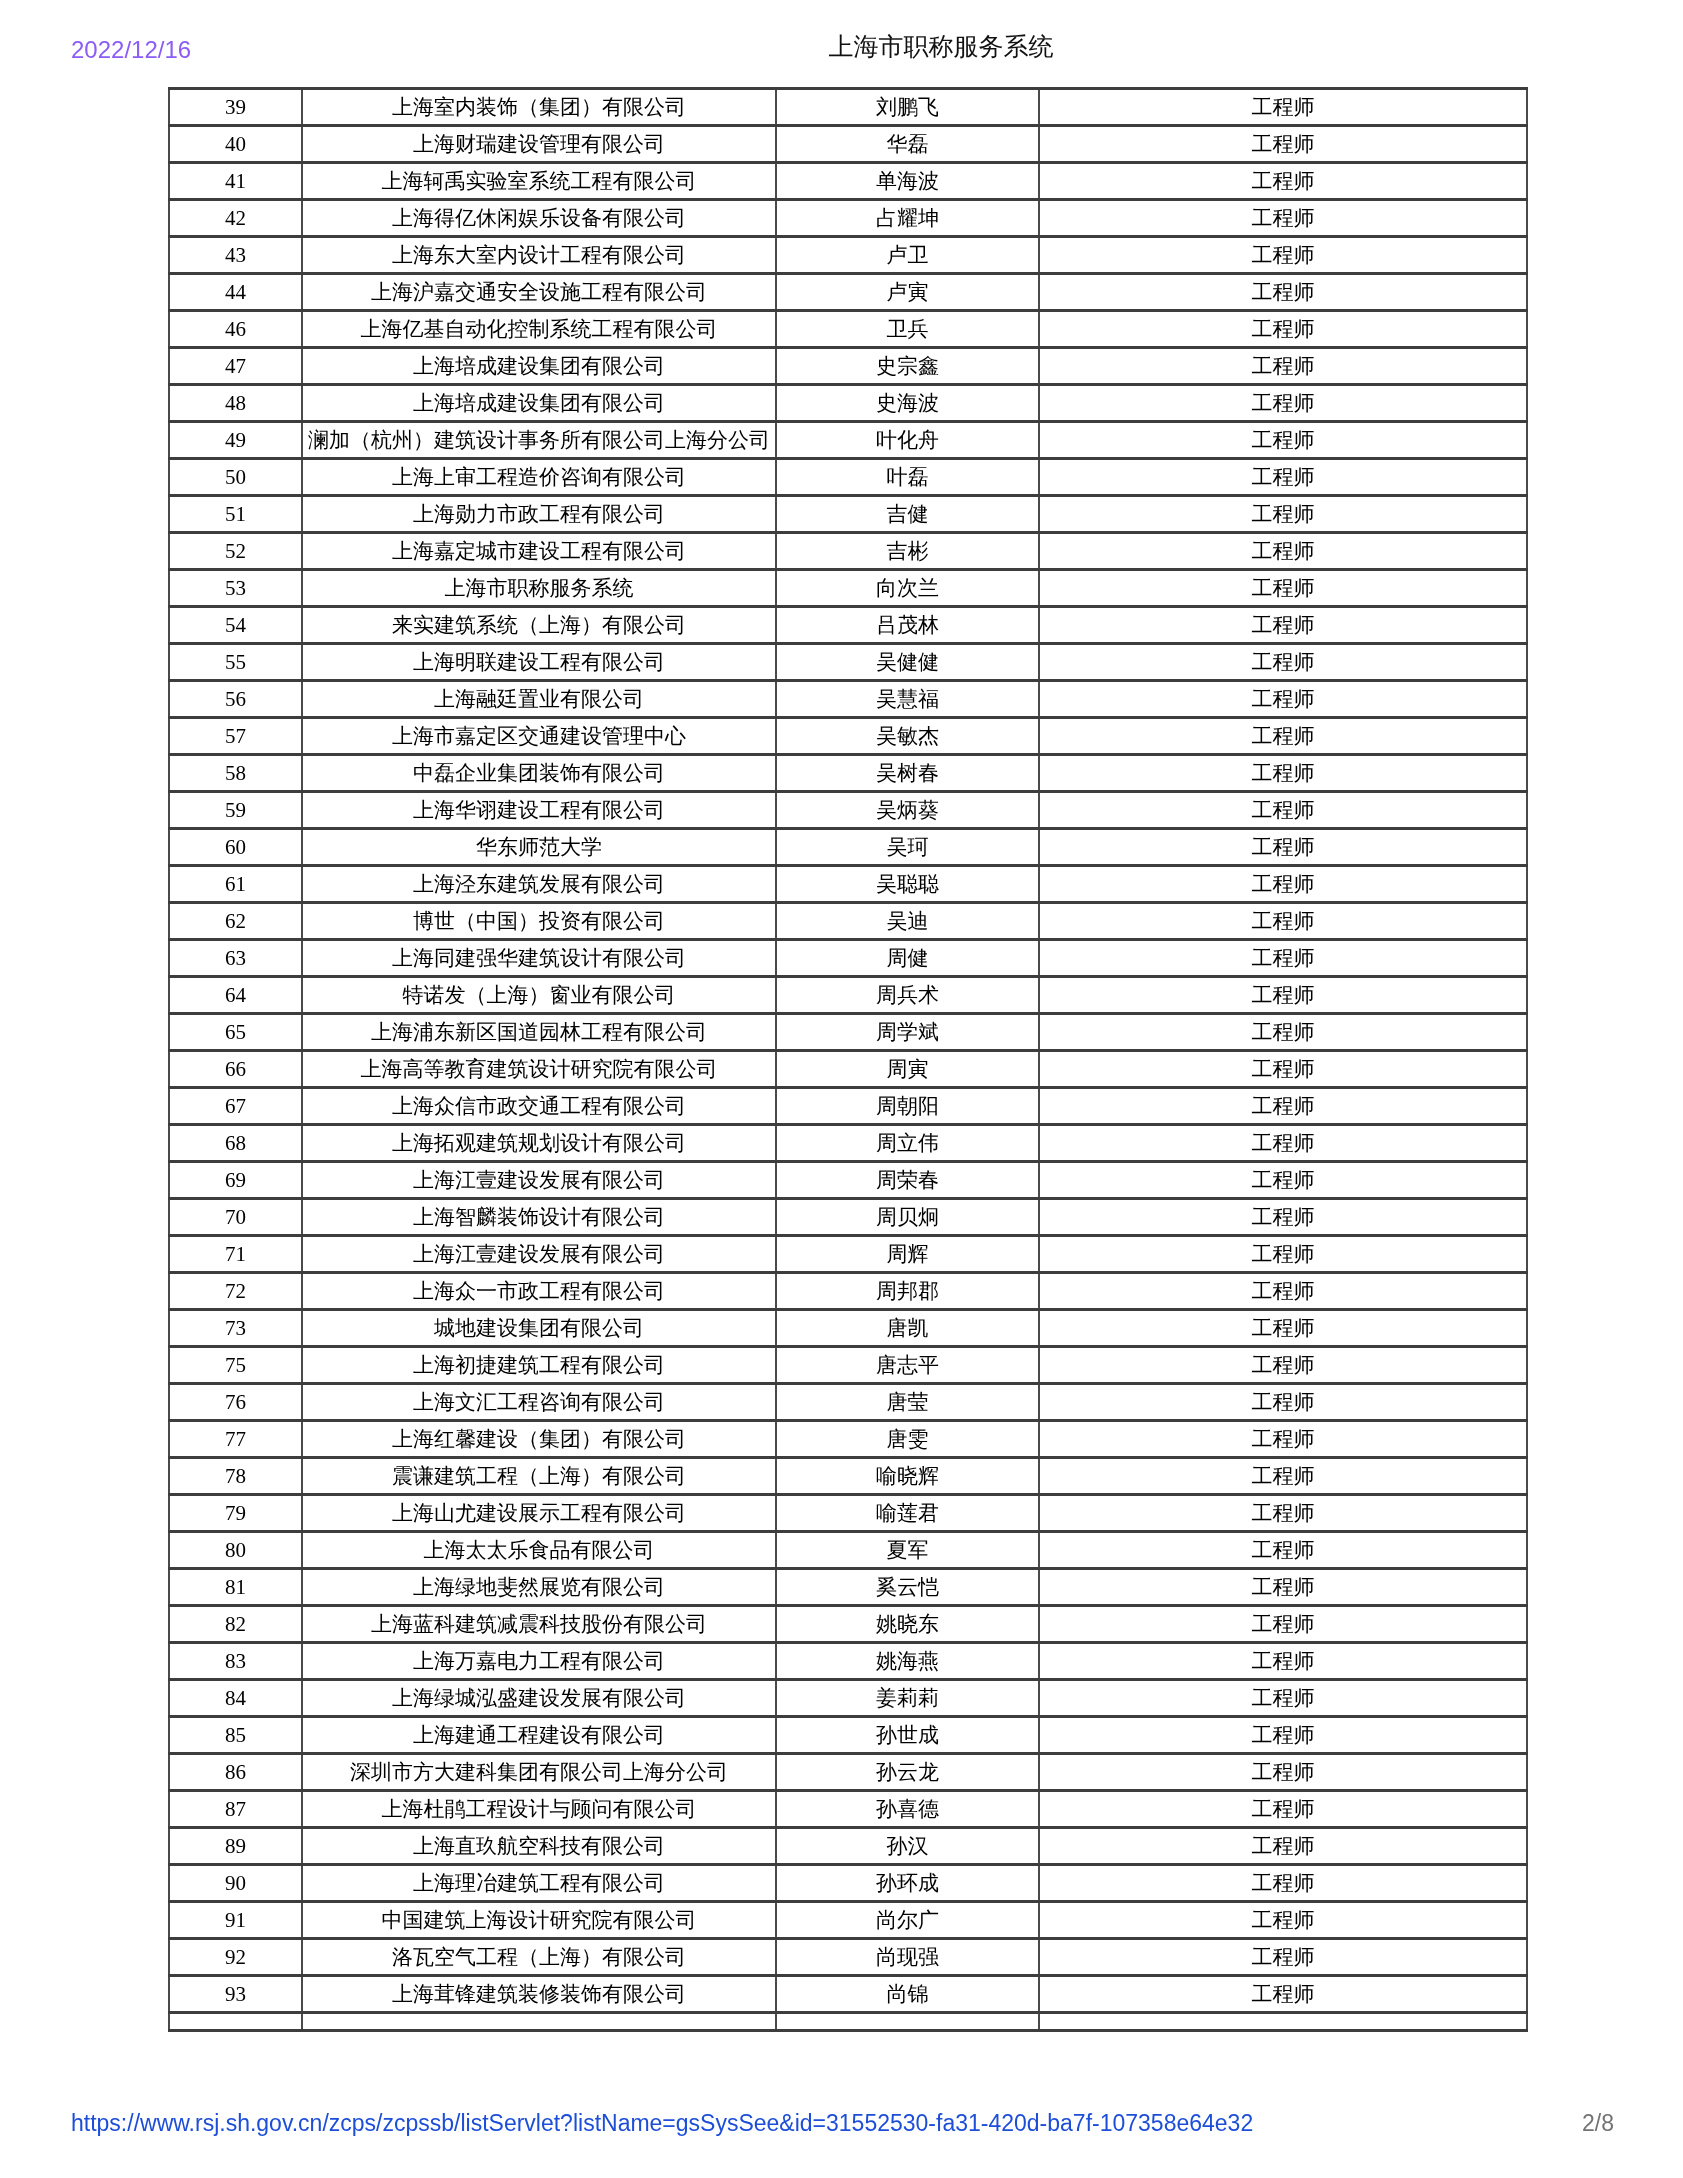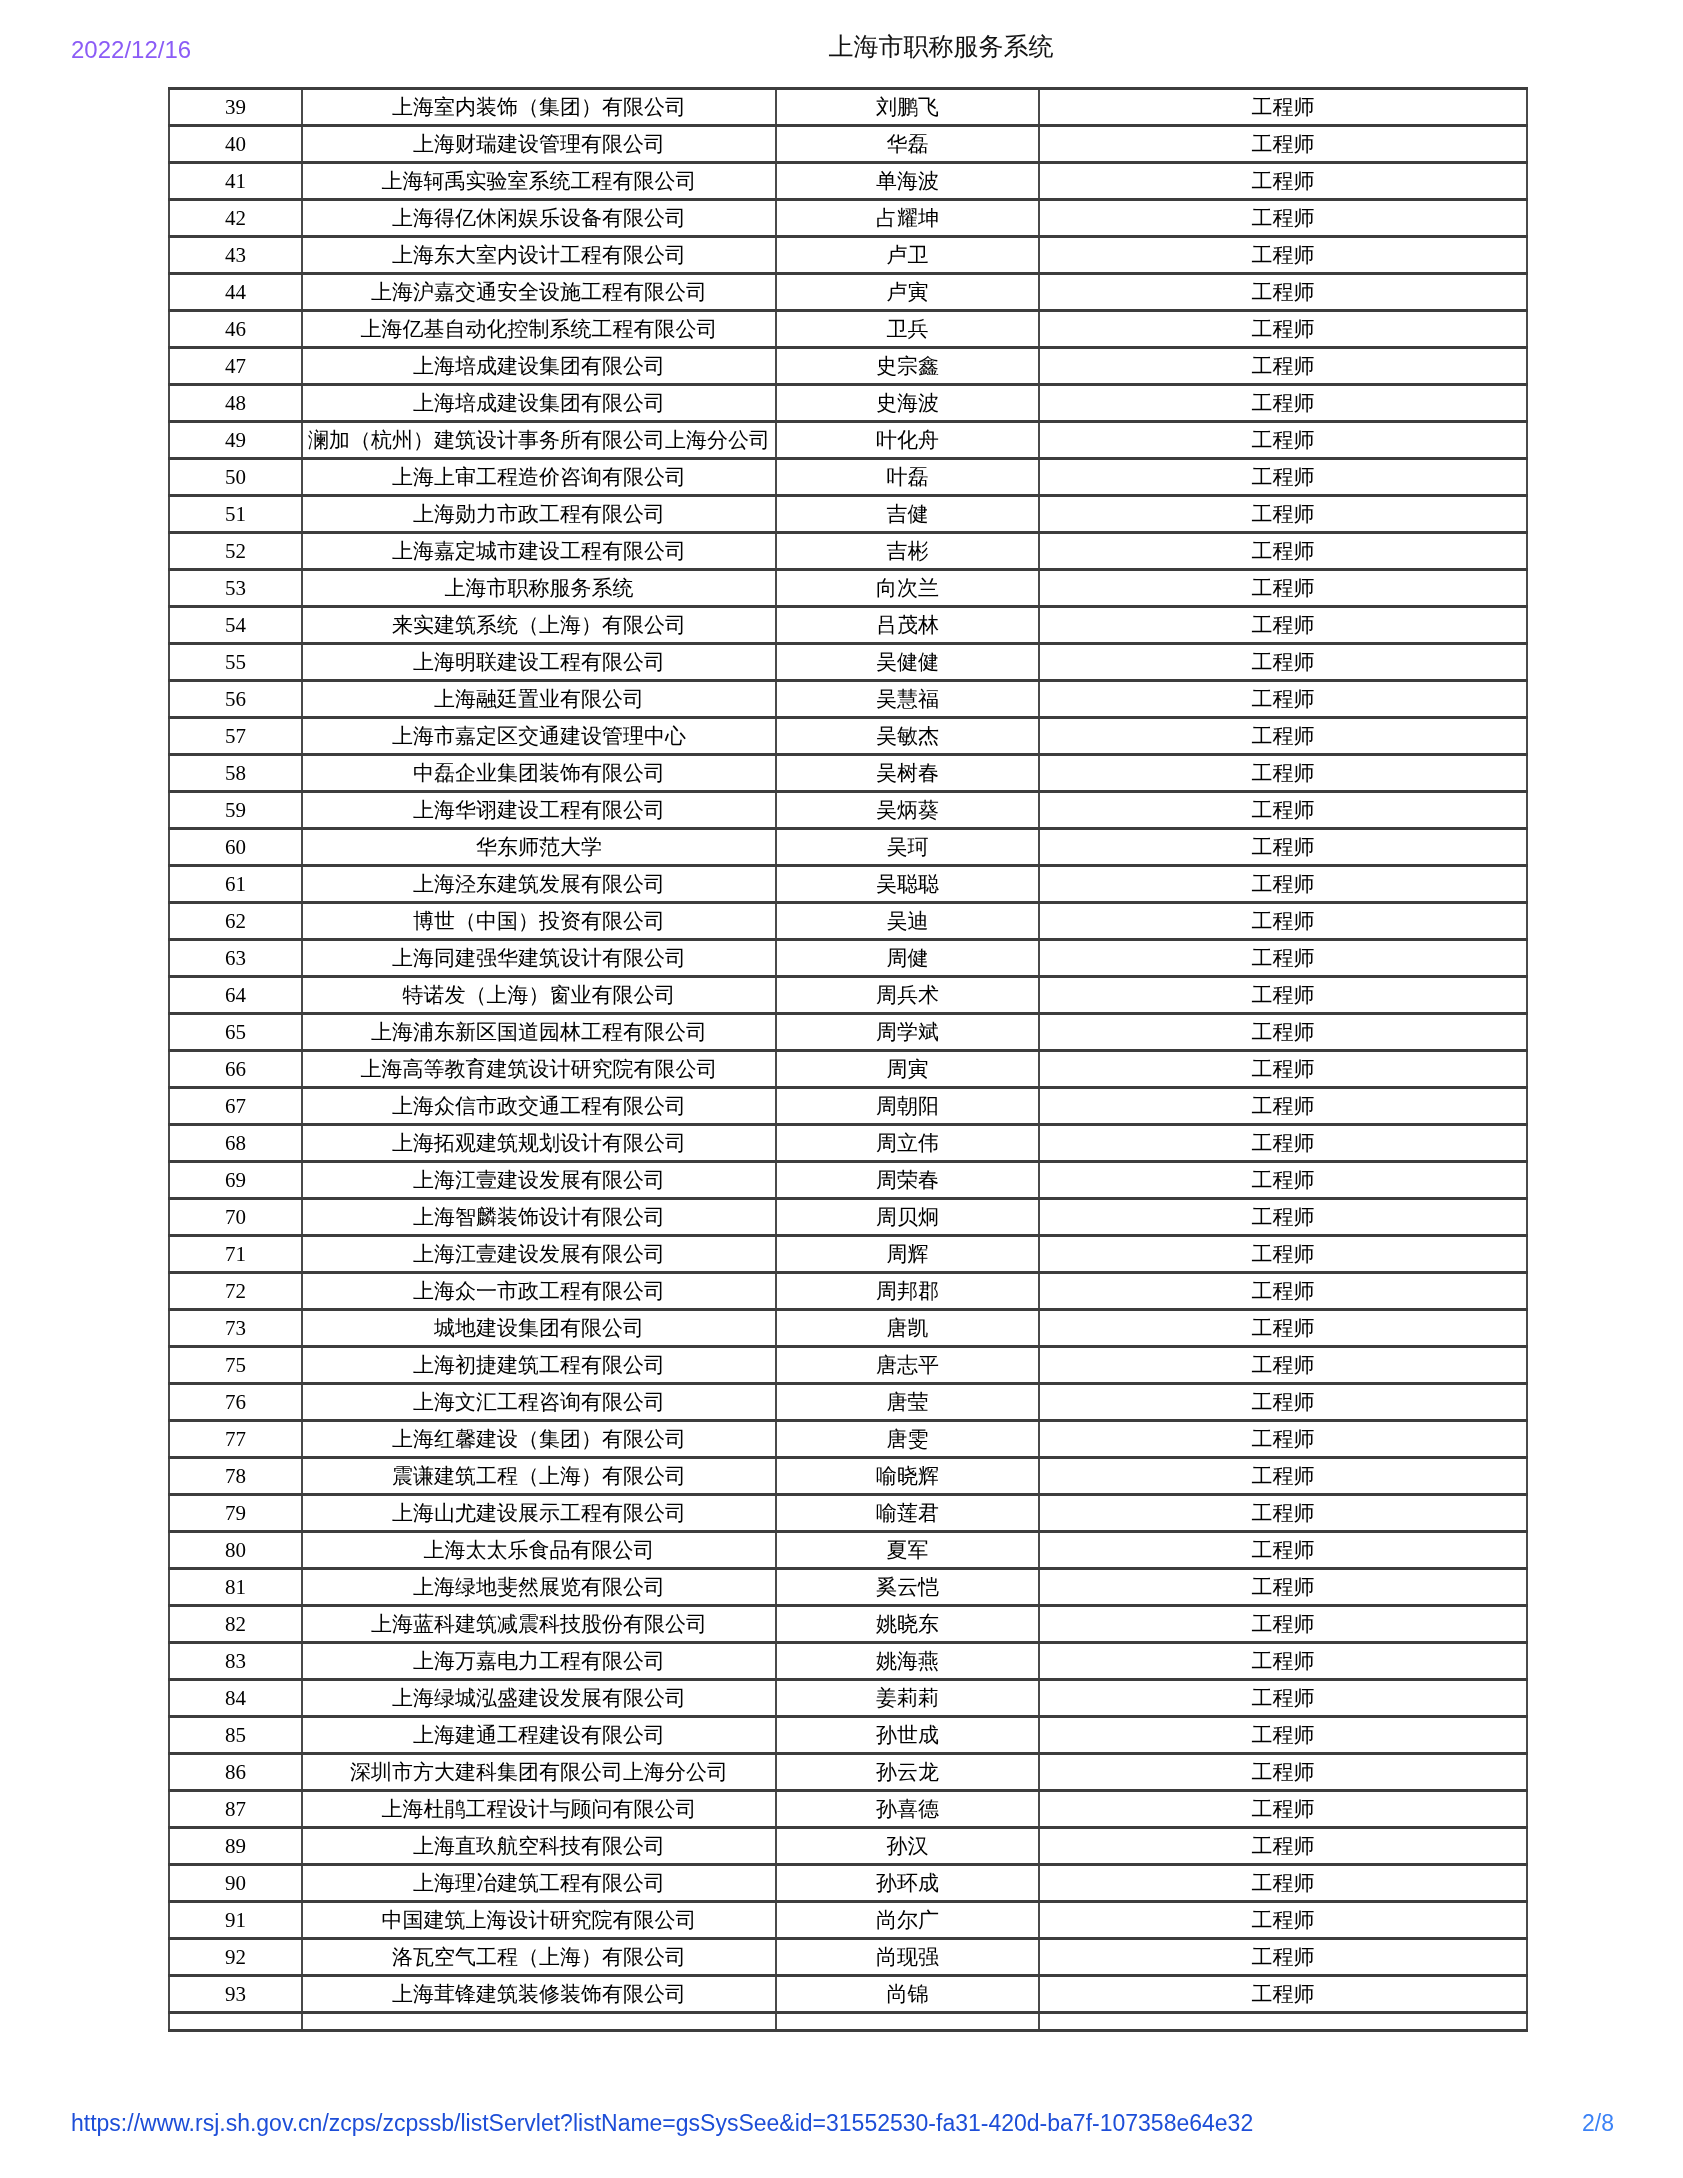--- a/index.html
+++ b/index.html
@@ -32,21 +32,21 @@
     height:34px; padding:0 4px; text-align:center; vertical-align:middle;
     overflow:hidden; white-space:nowrap;
   }
   table.roster tr.partial-row td { height:15px; }
   .print-footer-url {
     position:absolute; left:71px; top:2110px;
     font-size:23px; color:#1d4ed8; white-space:nowrap;
   }
   .print-footer-page {
     position:absolute; right:69px; top:2110px;
-    font-size:23px; color:#3b82f6;text-align:right;
+    font-size:23px; color:#737373;text-align:right;
   }
 </style>
 </head>
 <body>
 
 <div class="print-header-date">2022/12/16</div>
 <div class="print-header-title">上海市职称服务系统</div>
 
 <div class="table-wrap">
   <table class="roster">

